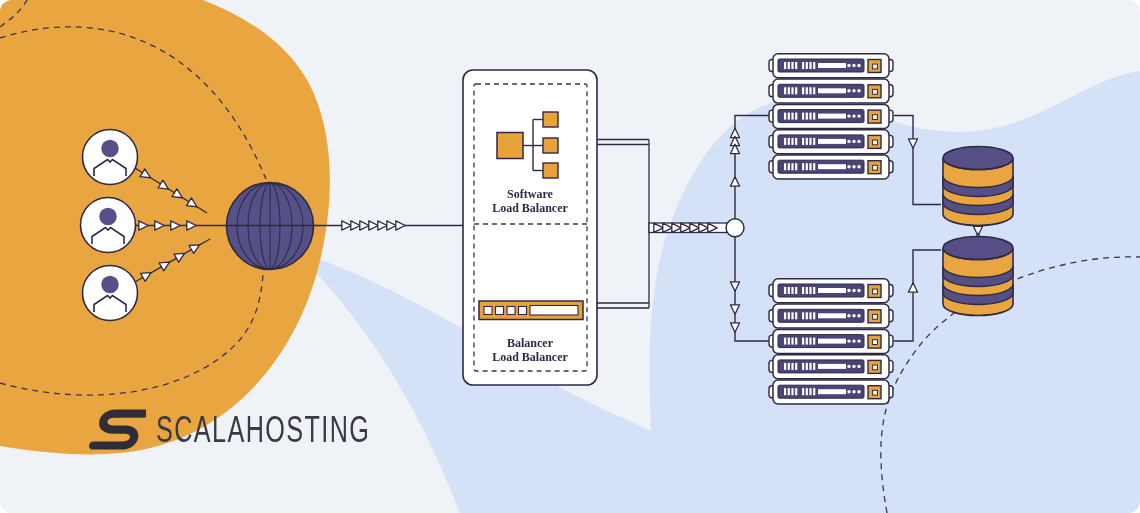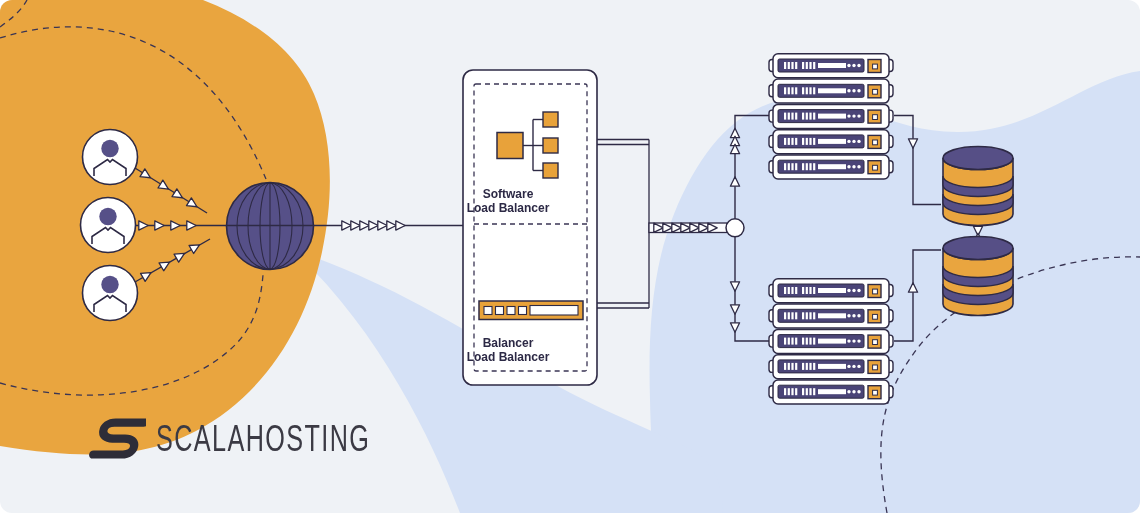--- a/index.html
+++ b/index.html
@@ -3,29 +3,29 @@
 <meta charset="utf-8">
 <style>
   html,body{margin:0;padding:0;background:#ffffff;}
   #canvas{
     position:relative;width:1140px;height:513px;overflow:hidden;
     background:#eff2f6;border-radius:12px;
     font-family:"Liberation Sans",sans-serif;
   }
   #canvas svg.art{position:absolute;left:0;top:0;}
   .lb-label{
-    position:absolute;left:441px;width:134px;text-align:center;
-    font-family:Liberation Sans, sans-serif;font-weight:600;
+    position:absolute;left:463px;width:134px;text-align:center;
+    font-family:Liberation Serif, serif;font-weight:600;
     font-size:12px;line-height:13.5px;color:#2c2945;
   }
   #software-label{top:188px;}
   #hardware-label{top:337px;}
   #brand{
     position:absolute;left:84px;top:406px;height:48px;
-    display:flex;align-items:center;margin-top:9px;
+    display:flex;align-items:center;
   }
   #brand .brand-text{
     margin-left:10px;
     font-size:36px;font-weight:400;letter-spacing:2px;color:#3b3a44;
     transform:scaleX(0.70);transform-origin:left center;white-space:nowrap;
   }
 </style>
 </head>
 <body>
 

